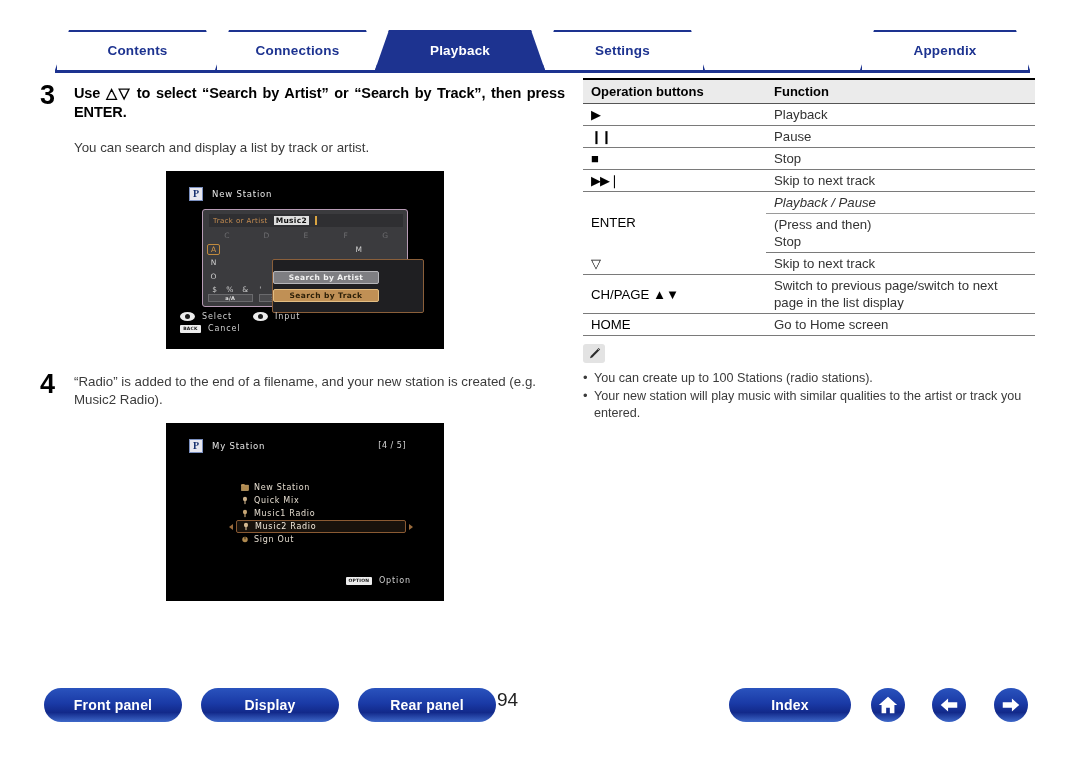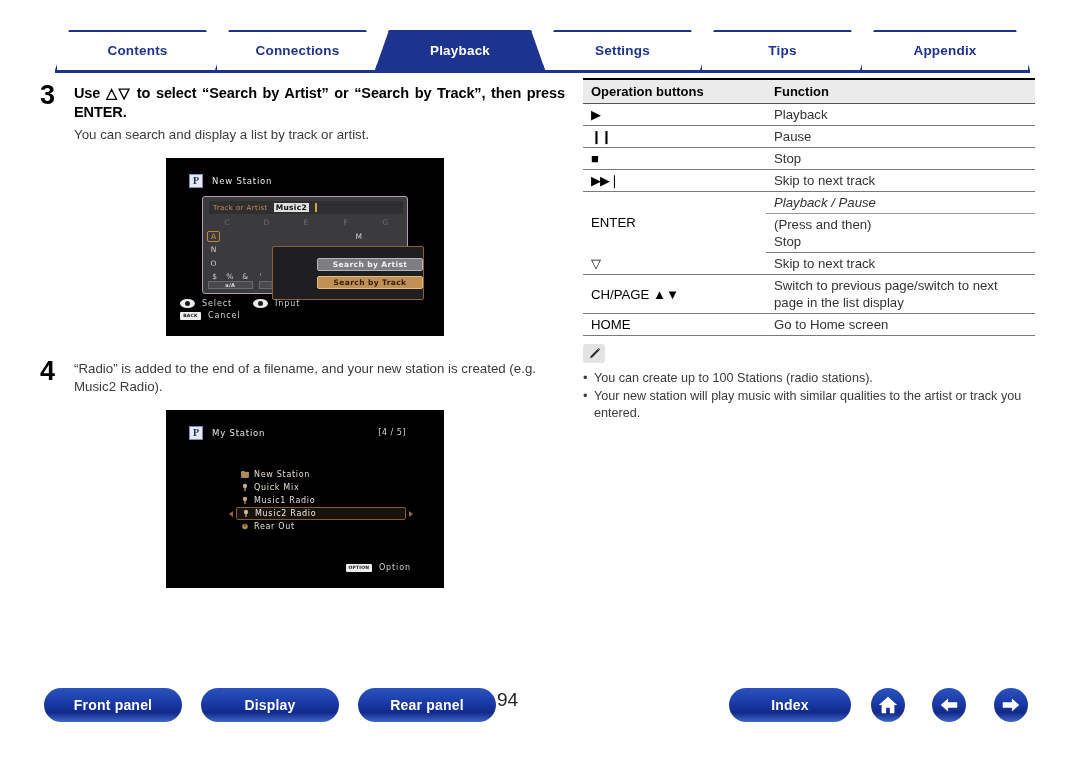--- a/index.html
+++ b/index.html
@@ -46,21 +46,21 @@
     font-size: 27px; font-weight: bold; color: #000;
     font-family: "Liberation Sans", sans-serif;
   }
   .step-body { margin-left: 34px; }
   .step-head {
     font-size: 14.5px; font-weight: bold; color: #000;
     line-height: 18.5px; text-align: justify; letter-spacing: -0.1px;
   }
   .step-desc {
     font-size: 13.3px; color: #3b3b3b; line-height: 18px;
-    margin-top: 5px;
+    margin-top: 18px;
   }
 
   
   .device {
     position: relative; background: #000000;
     width: 278px; height: 178px;
     margin: 14px 0 0 126px;
     font-family: "DejaVu Sans", sans-serif;
     overflow: hidden;
   }
@@ -107,21 +107,21 @@
   .kb-btnrow { position: absolute; left: 5px; bottom: 4px; width: 196px; display: flex; gap: 6px; }
   .kb-btn {
     flex: 1; height: 8.5px; background: #4a4a4d; border: 1px solid #6a6a6d;
     color: #e4e4e4; font-size: 5px; font-weight: bold;
     display: flex; align-items: center; justify-content: center; letter-spacing: .3px;
   }
   .kb-btn.ok { background: #c7a05c; border-color: #e0c08a; color: #3a2a10; }
   .dialog {
     position: absolute; left: 69px; top: 49px; width: 152px; height: 54px;
     background: #1f1f22; border: 1px solid #8a5f3a; border-radius: 2px;
-    display: flex; flex-direction: column; align-items: flex-end; justify-content: center; gap: 5px;
+    display: flex; flex-direction: column; align-items: flex-start; justify-content: center; gap: 5px;
   }
   .dlg-btn {
     width: 106px; height: 13px; border-radius: 2px;
     display: flex; align-items: center; justify-content: center;
     font-size: 7.5px; font-weight: bold; letter-spacing: .4px;
   }
   .dlg-btn.grey { background: #7e7e82; border: 1px solid #b6b6ba; color: #f2f2f2; }
   .dlg-btn.gold { background: #c09055; border: 1px solid #e2bd83; color: #2e2008; }
   .legend { position: absolute; left: 14px; bottom: 13px; }
   .legend-row { display: flex; align-items: center; gap: 7px; margin-bottom: 3px; }
@@ -231,24 +231,20 @@
       <div class="tab-shape"></div>
       <span class="tab-label">Connections</span>
     </div>
     <div class="tab active" style="left:320px;width:170px;z-index:5;">
       <div class="tab-shape"></div>
       <span class="tab-label">Playback</span>
     </div>
     <div class="tab" style="left:485px;width:165px;">
       <div class="tab-shape"></div>
       <span class="tab-label">Settings</span>
-    </div>
-    <div class="tab" style="left:645px;width:165px;">
-      <div class="tab-shape"></div>
-      <span class="tab-label">Tips</span>
     </div>
     <div class="tab" style="left:805px;width:170px;">
       <div class="tab-shape"></div>
       <span class="tab-label">Appendix</span>
     </div>
   </div>
   <div class="tabrule"></div>
 
   <div class="left-col">
 
@@ -393,21 +389,21 @@
               <rect x="4.3" y="5.5" width="1.4" height="4" fill="#d6bb92"></rect>
             </svg>
           <span class="li-txt">Music2  Radio</span>
           <span class="arrow-r"></span>
         </div>
         <div class="list-item">
           <svg class="li-ico" viewBox="0 0 10 10">
               <circle cx="5" cy="5" r="3.4" fill="#b08a50"></circle>
               <rect x="4.4" y="1.2" width="1.2" height="3.6" fill="#2a1d0c"></rect>
             </svg>
-          <span class="li-txt">Rear Out</span>
+          <span class="li-txt">Sign Out</span>
         </div>
       </div>
 
       <div class="opt-row">
         <span class="opt-key">OPTION</span>
         <span class="opt-txt">Option</span>
       </div>
     </div>
   </div>
 

